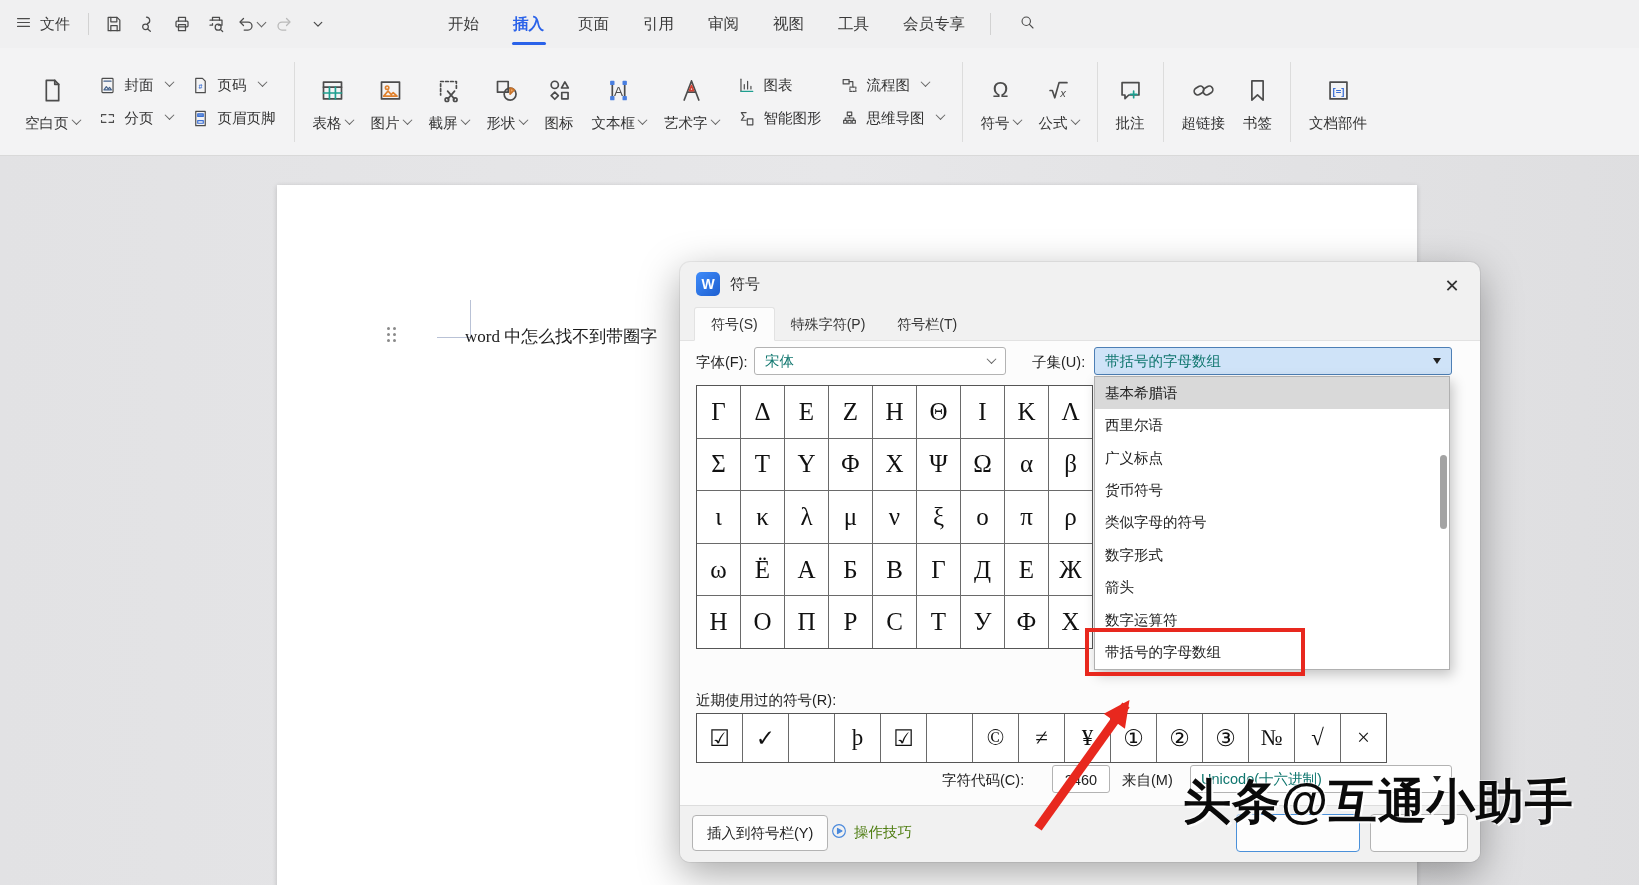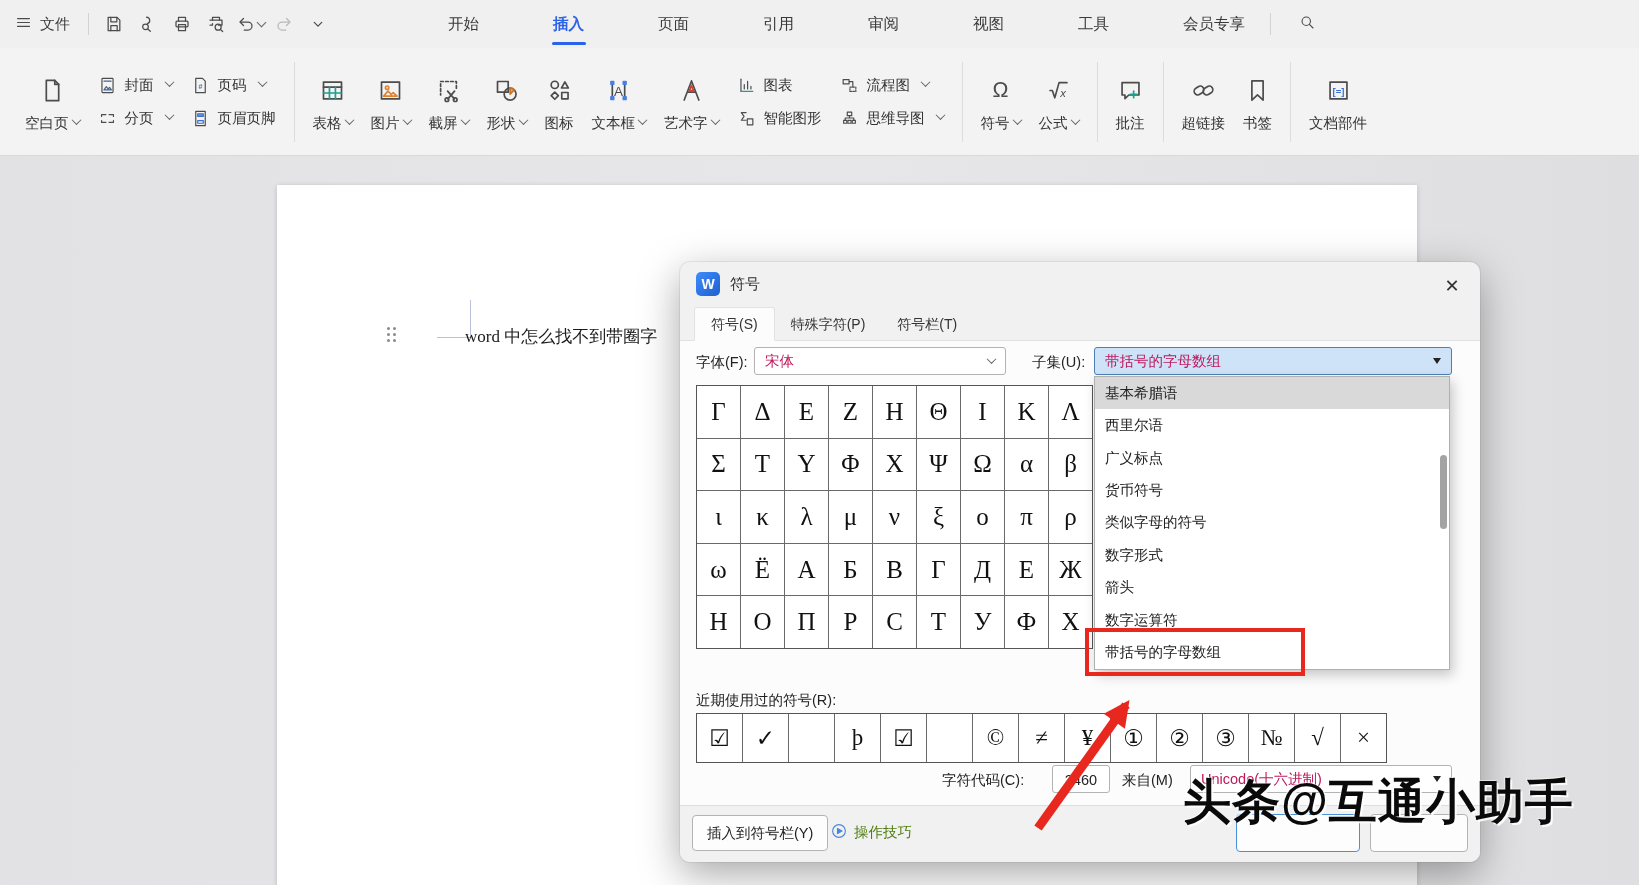--- a/index.html
+++ b/index.html
@@ -4,21 +4,21 @@
 <style>
   html,body{margin:0;padding:0;font-family:"Liberation Sans","DejaVu Sans",sans-serif;}
   .screen{position:relative;width:1639px;height:885px;overflow:hidden;background:#e4e4e6;padding-left:35px;}
 
   
   .ribbon{position:absolute;top:0;left:0;right:0;height:48px;background:#f0f0f1;display:flex;align-items:center;z-index:3;}
   .menu-btn{display:flex;align-items:center;gap:7px;padding:0 10px 0 14px;height:100%;color:#3a3a3a;font-size:15px;cursor:default;}
   .vsep{width:1px;height:22px;background:#d2d2d2;margin:0 8px;}
   .qbtn{width:30px;height:30px;display:flex;align-items:center;justify-content:center;border-radius:4px;margin:0 2px;}
   .mini-caret{width:6px;height:6px;border-right:1.3px solid #666;border-bottom:1.3px solid #666;transform:rotate(45deg);display:inline-block;margin-left:2px;margin-top:-4px;}
-  .rtabs{display:flex;align-items:center;margin-left:96px;height:100%;gap:40px;}
+  .rtabs{display:flex;align-items:center;margin-left:96px;height:100%;}
   .rtab{position:relative;padding:0 17px;font-size:15.5px;color:#3a3a3a;height:100%;display:flex;align-items:center;}
   .rtab.active{color:#2a62e9;font-weight:bold;}
   .rtab.active .tab-underline{position:absolute;left:50%;transform:translateX(-50%);bottom:3px;width:34px;height:3px;border-radius:2px;background:#2a62e9;}
   .search-btn{width:32px;height:32px;display:flex;align-items:center;justify-content:center;margin-left:12px;}
 
   
   .toolbar{position:absolute;top:48px;left:0;right:0;height:107px;background:#f3f3f4;border-bottom:1px solid #d9d9d9;display:flex;align-items:center;padding-left:16px;z-index:3;overflow:hidden;}
   .tb-div{width:1px;height:80px;background:#dcdcdc;margin:0 9px;flex:none;}
   .tb-big{display:flex;flex-direction:column;align-items:center;justify-content:center;padding:0 9px;height:96px;flex:none;}
   .tb-icon{height:40px;display:flex;align-items:center;justify-content:center;}
@@ -41,21 +41,21 @@
   .dialog{position:absolute;left:680px;top:262px;width:800px;height:600px;background:#f1f1f1;border-radius:10px;box-shadow:0 12px 40px rgba(0,0,0,.35),0 0 0 1px rgba(0,0,0,.06);z-index:10;}
   .dlg-header{height:44px;display:flex;align-items:center;padding:0 16px;}
   .w-logo{width:24px;height:24px;border-radius:5px;background:linear-gradient(135deg,#3f8cfa,#1e5fd0);color:#fff;font-weight:bold;font-size:14px;display:flex;align-items:center;justify-content:center;}
   .dlg-title{margin-left:10px;font-size:15px;color:#2b2b2b;}
   .dlg-close{position:absolute;right:14px;top:12px;width:28px;height:24px;display:flex;align-items:center;justify-content:center;font-size:18px;color:#333;}
   .dlg-tabs{display:flex;padding-left:14px;height:34px;align-items:flex-end;}
   .dtab{padding:0 16px;line-height:32px;font-size:14px;color:#333;}
   .dtab.active{background:#fcfcfc;border:1px solid #e2e2e2;border-bottom:1px solid #fcfcfc;border-radius:3px 3px 0 0;position:relative;top:1px;z-index:2;}
   .dlg-content{position:absolute;top:78px;left:0;right:0;bottom:56px;background:#fcfcfc;border-top:1px solid #e2e2e2;}
   .lbl{position:absolute;font-size:14.5px;color:#222;white-space:nowrap;}
-  .combo{position:absolute;height:28px;background:#fff;border:1px solid #b3b3b3;border-radius:3px;display:flex;align-items:center;padding:0 10px;font-size:14.5px;color:#be185d;box-sizing:border-box;}
+  .combo{position:absolute;height:28px;background:#fff;border:1px solid #b3b3b3;border-radius:3px;display:flex;align-items:center;padding:0 10px;font-size:14.5px;color:#0f766e;box-sizing:border-box;}
   .combo .spacer{flex:1;}
   .tri{width:0;height:0;border-left:4.5px solid transparent;border-right:4.5px solid transparent;border-top:6px solid #222;flex:none;}
   .combo.subset-field{background:#cfe3f8;border:1px solid #4d7fb5;}
   
   .sgrid{position:absolute;left:16px;top:44px;width:397px;height:264px;display:grid;grid-template-columns:repeat(9,1fr);grid-template-rows:repeat(5,1fr);gap:1px;background:#6a6a6a;border:1.5px solid #555;box-sizing:border-box;}
   .gcell{background:#fff;display:flex;align-items:center;justify-content:center;font-family:"Liberation Serif","DejaVu Serif",serif;font-size:25px;color:#111;}
   
   .subset-popup{position:absolute;left:414px;top:114px;width:354px;height:292px;background:#fff;border:1px solid #b0b0b0;box-shadow:3px 5px 12px rgba(0,0,0,.22);z-index:5;display:flex;flex-direction:column;}
   .pop-item{flex:1;display:flex;align-items:center;padding-left:10px;font-size:14.5px;color:#222;}
   .pop-item.hl{background:#d9d9d9;}

